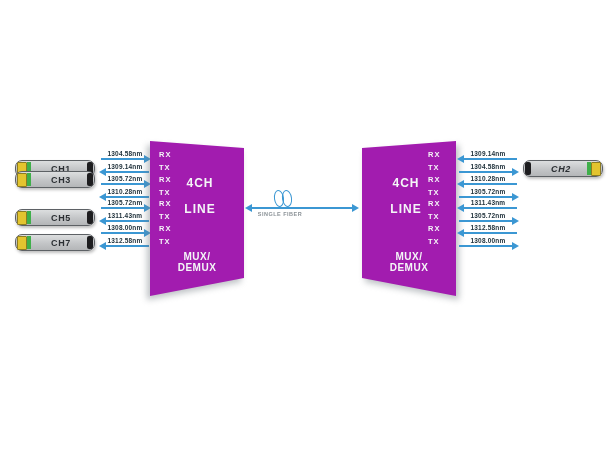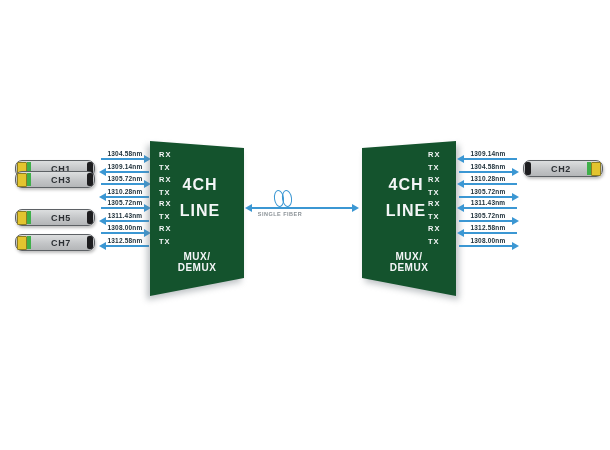--- a/index.html
+++ b/index.html
@@ -5,47 +5,47 @@
   html,body{margin:0;padding:0;background:#ffffff;}
   .stage{position:relative;width:610px;height:450px;background:#ffffff;overflow:hidden;
          font-family:"Liberation Sans", sans-serif;}
   
   .module{position:absolute;width:80px;height:17px;border:1px solid #5d6165;border-radius:7px;
           background:linear-gradient(180deg,#dcdedf 0%,#c3c5c7 55%,#b4b6b8 100%);
           box-shadow:1px 2px 3px rgba(0,0,0,0.25);box-sizing:border-box;}
   .module .ch{position:absolute;top:3px;font-size:9px;font-weight:bold;color:#2b2f33;
               letter-spacing:.6px;text-align:center;}
   .module.mleft .ch{left:22px;right:10px;}
-  .module.mright .ch{left:18px;right:22px;}
+  .module.mright .ch{left:18px;right:22px;font-style:italic;}
   .port-y{position:absolute;top:1px;width:8px;height:12px;background:#e3c42f;
           border:1px solid #8d7c22;border-radius:1px;}
   .port-g{position:absolute;top:1px;width:4px;height:13px;background:#3faf4a;}
   .mleft .port-y{left:1px;} .mleft .port-g{left:11px;}
   .mright .port-y{right:1px;} .mright .port-g{right:11px;}
   .latch{position:absolute;top:1px;width:6px;height:13px;background:#1d1d1f;border-radius:2px;}
   .mleft .latch{right:1px;} .mright .latch{left:1px;}
   
   .wl{position:absolute;font-size:6.5px;line-height:8px;font-weight:bold;color:#20323c;
       text-align:center;letter-spacing:.2px;}
   .arrow{position:absolute;height:2px;background:#3b97d3;}
   .arrow.right::after{content:"";position:absolute;right:-2px;top:-3px;width:0;height:0;
       border-left:7px solid #3b97d3;border-top:4px solid transparent;border-bottom:4px solid transparent;}
   .arrow.left::before{content:"";position:absolute;left:-2px;top:-3px;width:0;height:0;
       border-right:7px solid #3b97d3;border-top:4px solid transparent;border-bottom:4px solid transparent;}
   
   .mux-wrap{position:absolute;top:138px;width:94px;height:160px;}
   .mux-wrap.lft{left:150px;filter:drop-shadow(-3px 4px 3px rgba(110,120,126,.45));}
   .mux-wrap.rgt{left:362px;filter:drop-shadow(3px 4px 3px rgba(110,120,126,.45));}
-  .mux{position:absolute;inset:0;background:#14532d;}
+  .mux{position:absolute;inset:0;background:#a21caf;}
   .mux.lft{clip-path:polygon(0px 3px,94px 10px,94px 140px,0px 158px);}
   .mux.rgt{clip-path:polygon(0px 10px,94px 3px,94px 158px,0px 140px);}
   .mux .ptxt{position:absolute;font-size:7.5px;font-weight:bold;color:#f4f6f7;letter-spacing:1px;}
   .mux.lft .ptxt{left:9px;}
   .mux.rgt .ptxt{left:66px;}
-  .mux .big{position:absolute;width:44px;font-size:16px;font-weight:bold;color:#f4f6f7;
+  .mux .big{position:absolute;width:44px;font-size:12px;font-weight:bold;color:#f4f6f7;
             text-align:center;letter-spacing:1px;}
   .mux.lft .big{left:28px;} .mux.rgt .big{left:22px;}
   .mux .nm{position:absolute;left:0;width:94px;font-size:10px;line-height:11px;font-weight:bold;
            color:#f4f6f7;text-align:center;letter-spacing:.5px;}
   
   .coil{position:absolute;width:10px;height:17px;border:1.6px solid #3b97d3;border-radius:50%;
         background:transparent;transform:rotate(-8deg);box-sizing:border-box;}
   .fiber-label{position:absolute;font-size:5.5px;font-weight:bold;color:#8a9196;
                letter-spacing:.5px;text-align:center;}
 </style>

